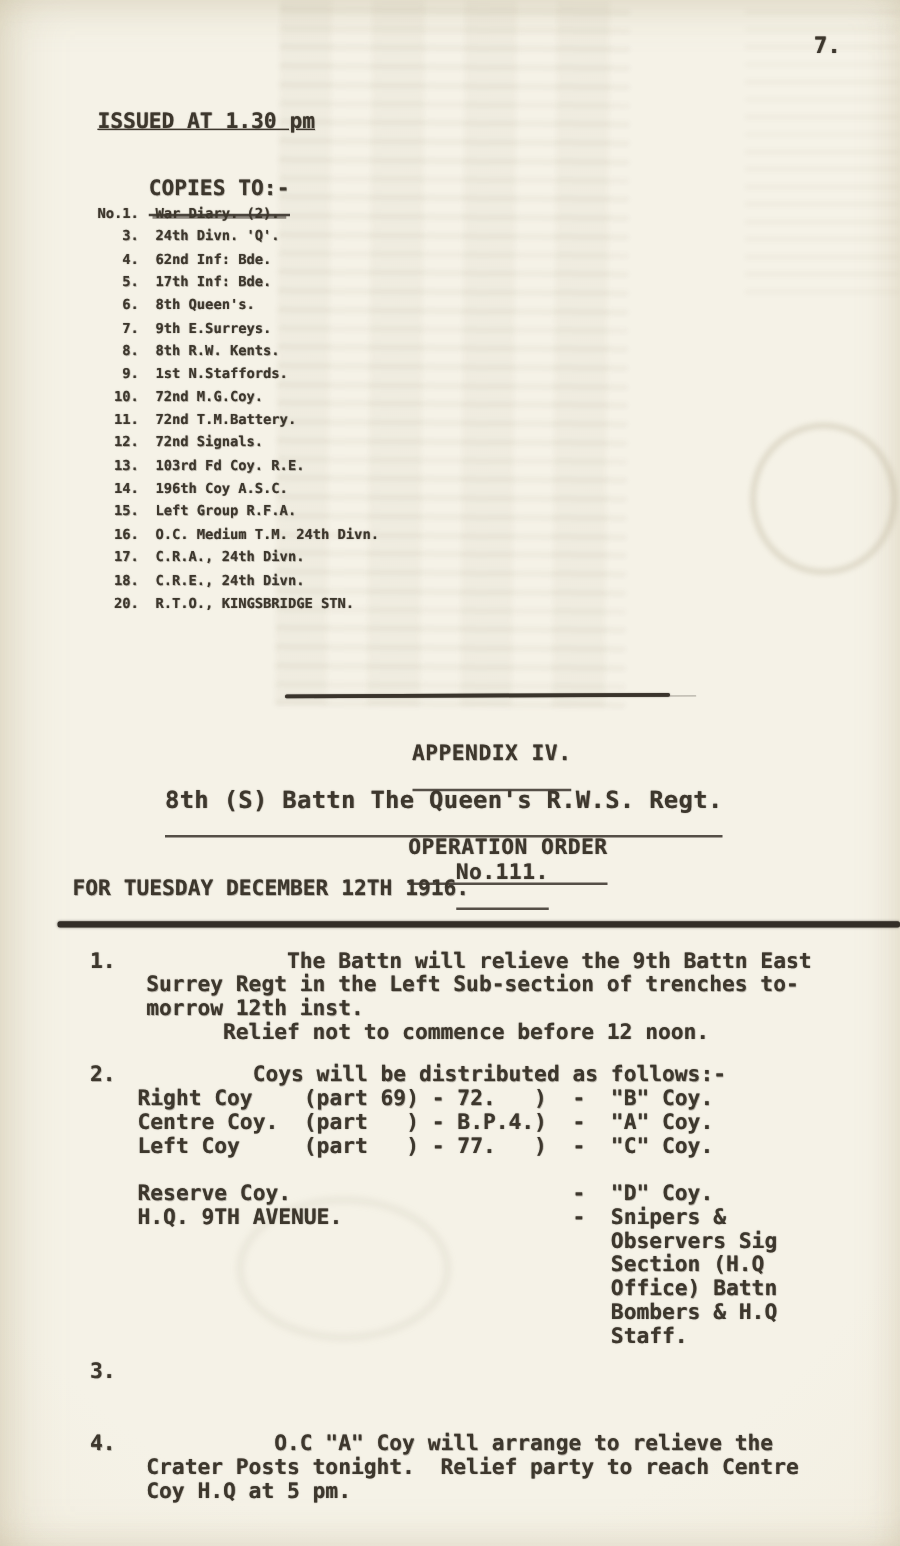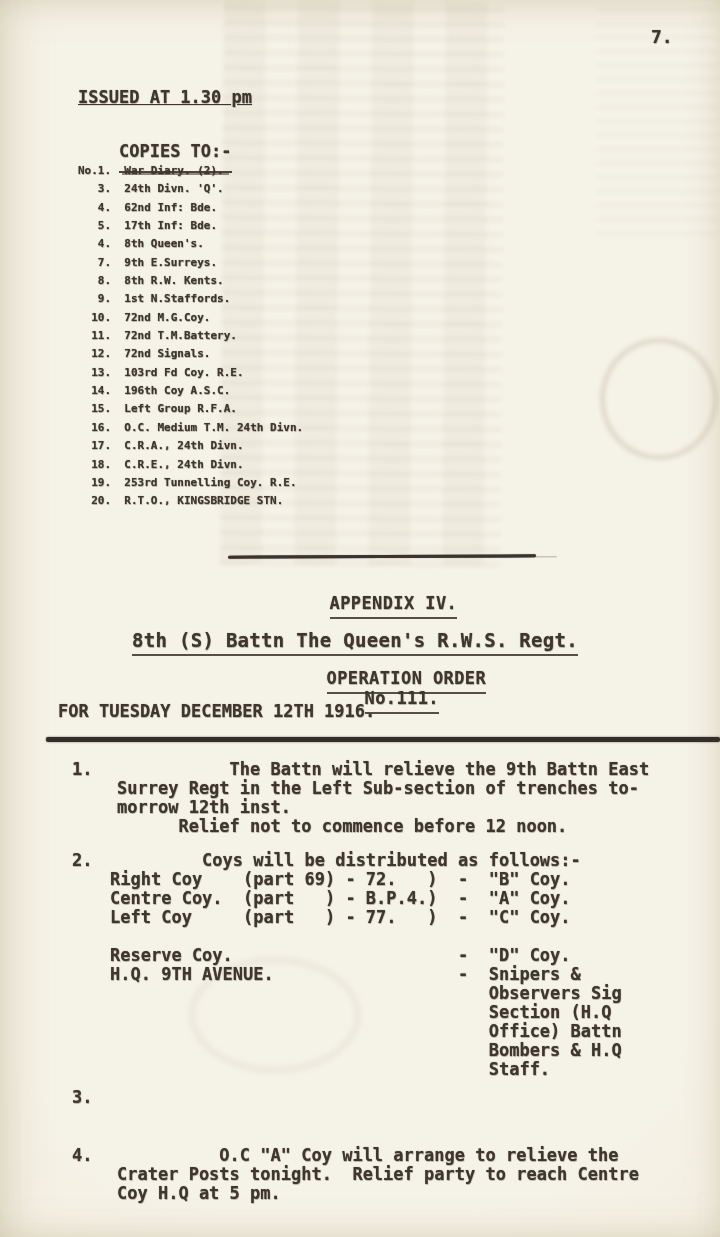--- a/index.html
+++ b/index.html
@@ -18,21 +18,21 @@
   }
   .txt{
     position:absolute;margin:0;white-space:pre;
     font-family:inherit;font-weight:700;font-size:17px;line-height:19px;
     color:#3d372d;
     text-shadow:0 0 1px rgba(61,55,45,.60), .5px .5px 0 rgba(61,55,45,.28);
   }
   .pageno{font-size:18px;}
   .heading{letter-spacing:.4px;}
   .unit-heading{font-size:19px;letter-spacing:.3px;text-align:right;}
-  .u{border-bottom:2px solid rgba(56,50,42,.85);padding-bottom:4px;display:inline-block;}
+  .u{border-bottom:2px solid rgba(56,50,42,.85);padding-bottom:18px;display:inline-block;}
   .u2{
     border-bottom:2px solid rgba(56,50,42,.9);
     box-shadow:0 5px 0 -3px rgba(56,50,42,.55);
     padding-bottom:10px;display:inline-block;
   }
   .copies{position:absolute;left:78px;top:162px;}
   .copy-line{
     white-space:pre;font-weight:700;font-size:11px;line-height:18.35px;
     color:#3d372d;
     text-shadow:0 0 1px rgba(61,55,45,.60), .5px .5px 0 rgba(61,55,45,.28);
@@ -85,34 +85,33 @@
 
   <div class="txt" style="left:78px;top:123px;">
     <span class="u2">COPIES TO:-</span>
   </div>
 
   <div class="copies" id="copies">
       <div class="copy-line">No.1.  War Diary. (2).</div>
       <div class="copy-line">   3.  24th Divn. 'Q'.</div>
       <div class="copy-line">   4.  62nd Inf: Bde.</div>
       <div class="copy-line">   5.  17th Inf: Bde.</div>
-      <div class="copy-line">   4.  8th Queen's.</div>
+      <div class="copy-line">   6.  8th Queen's.</div>
       <div class="copy-line">   7.  9th E.Surreys.</div>
       <div class="copy-line">   8.  8th R.W. Kents.</div>
       <div class="copy-line">   9.  1st N.Staffords.</div>
       <div class="copy-line">  10.  72nd M.G.Coy.</div>
       <div class="copy-line">  11.  72nd T.M.Battery.</div>
       <div class="copy-line">  12.  72nd Signals.</div>
       <div class="copy-line">  13.  103rd Fd Coy. R.E.</div>
       <div class="copy-line">  14.  196th Coy A.S.C.</div>
       <div class="copy-line">  15.  Left Group R.F.A.</div>
       <div class="copy-line">  16.  O.C. Medium T.M. 24th Divn.</div>
       <div class="copy-line">  17.  C.R.A., 24th Divn.</div>
       <div class="copy-line">  18.  C.R.E., 24th Divn.</div>
-      <div class="copy-line">  19.  253rd Tunnelling Coy. R.E.</div>
       <div class="copy-line">  20.  R.T.O., KINGSBRIDGE STN.</div>
     </div>
 
   <div class="rule rule-thin"></div>
 
   <div class="txt heading" style="left:287px;top:575px;">
     <span class="u">APPENDIX IV.</span>
   </div>
 
   <div class="txt unit-heading" style="left:85px;top:612px;">

